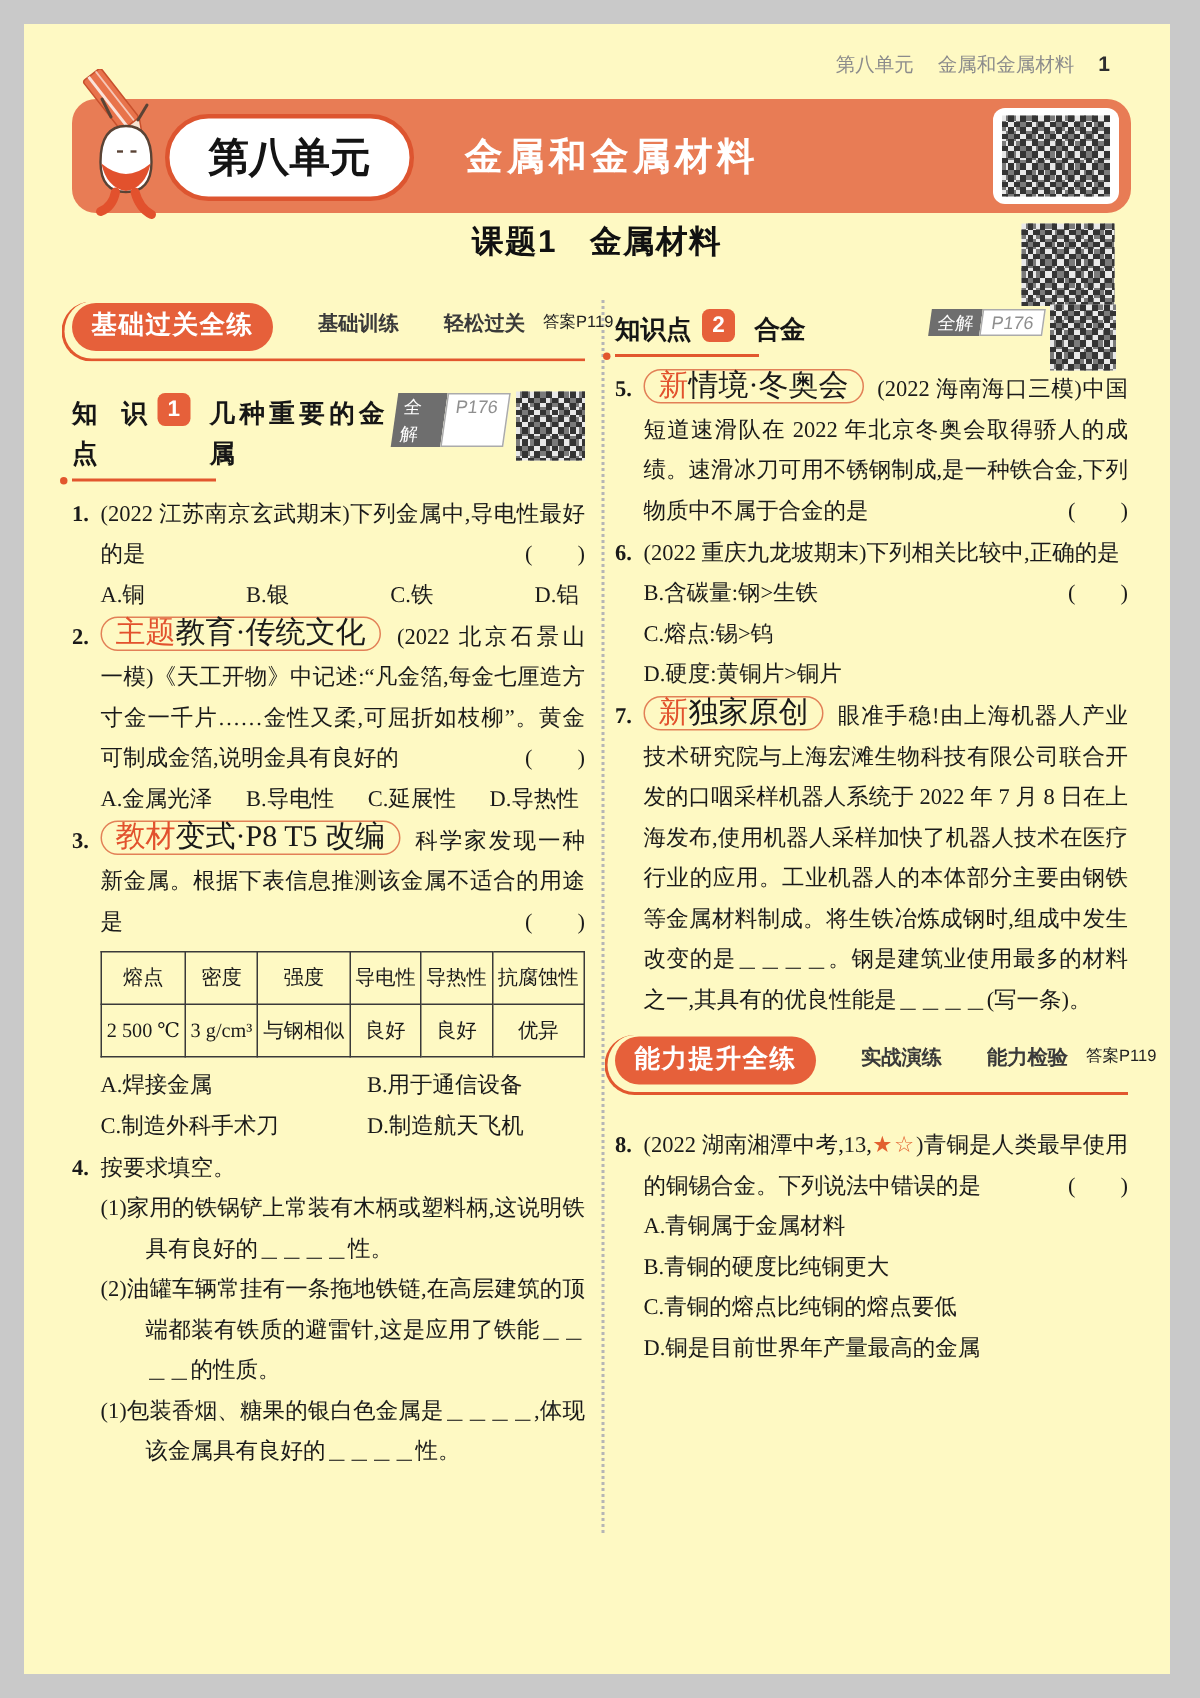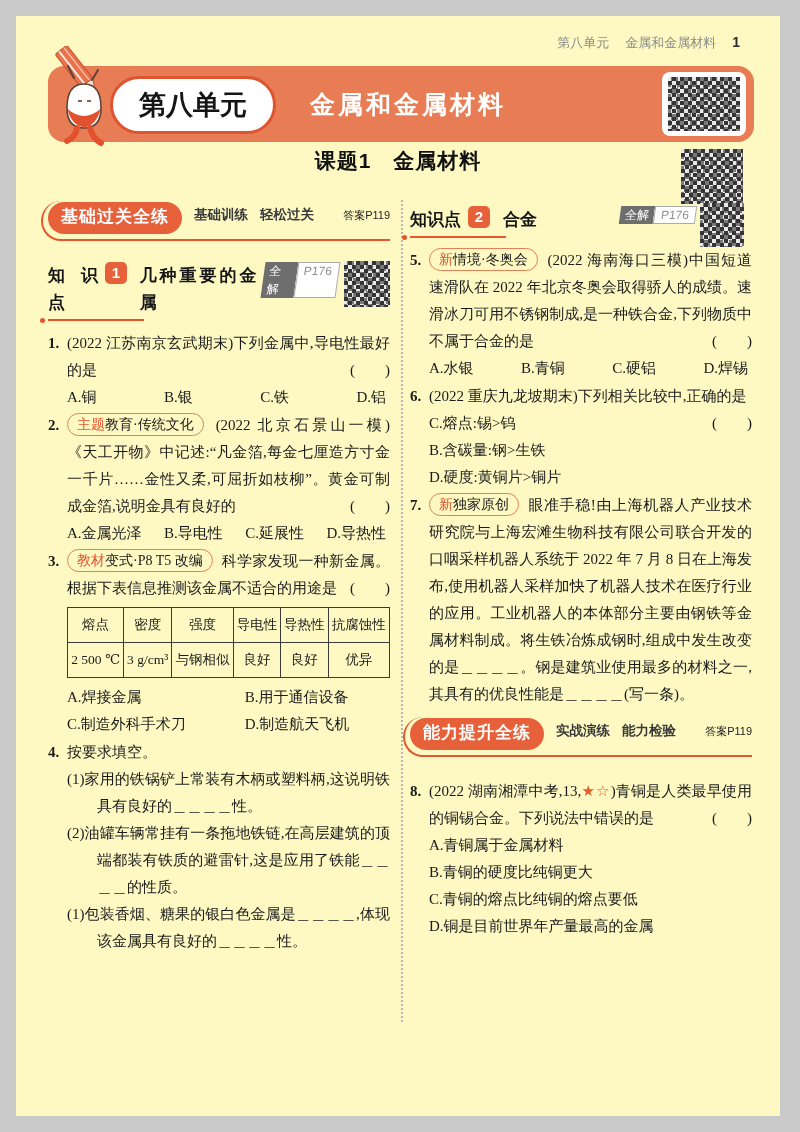--- a/index.html
+++ b/index.html
@@ -51,21 +51,21 @@
   .col-right{left:394px;}
 
   
   .sec{position:relative;height:42px;margin-bottom:18px;}
   .sec .arc{position:absolute;left:-7px;right:0;top:-1px;height:38px;
     border-left:2.5px solid #e2572e;border-bottom:2.5px solid #e2572e;
     border-top-left-radius:20px;border-bottom-left-radius:20px;}
   .sec .inner{position:relative;display:flex;gap:12px;height:32px;z-index:1;}
   .pill{background:#e6603a;color:#fff;font-family:"Liberation Sans","DejaVu Sans",sans-serif;
     font-weight:bold;font-size:17px;line-height:30px;padding:0 13px;border-radius:999px;letter-spacing:1px;white-space:nowrap;}
-  .seclabel{font-family:Liberation Mono, monospace;font-size:13.5px;font-weight:bold;color:#3a3a3a;white-space:nowrap;}
+  .seclabel{font-family:Liberation Serif, serif;font-size:13.5px;font-weight:bold;color:#3a3a3a;white-space:nowrap;margin-left:18px;}
   .secans{margin-left:auto;font-family:"Liberation Sans","DejaVu Sans",sans-serif;font-size:11px;color:#222;white-space:nowrap;}
 
   
   .kp{position:relative;display:flex;align-items:flex-start;gap:7px;margin:4px 0 14px;
     font-family:"Liberation Sans","DejaVu Sans",sans-serif;}
   .kp .kplabel{font-weight:bold;font-size:17px;color:#161616;}
   .kp .kpnum{width:22px;height:22px;background:#e6603a;color:#fff;border-radius:5px;text-align:center;
     line-height:22px;font-weight:bold;font-size:15px;}
   .kp .kptitle{font-weight:bold;font-size:17px;color:#161616;margin-left:6px;}
   .kp .ul{position:absolute;left:0;bottom:-5px;width:96px;height:2px;background:#e2572e;}
@@ -78,21 +78,21 @@
   .mr-kp2{margin-right:56px;}
 
   
   .q{position:relative;padding-left:19px;margin-bottom:1px;}
   .q .qnum{position:absolute;left:0;top:0;font-weight:bold;}
   .bracket{float:right;white-space:pre;}
   .opts4{display:flex;justify-content:space-between;padding-right:4px;}
   .opts2{display:grid;grid-template-columns:55% 45%;}
   .optline{display:block;}
   .tag{display:inline-block;border:1.5px solid #e28057;border-radius:999px;padding:0 9px;line-height:21px;
-    font-size:14px;margin-right:5px;position:relative;top:-1px;white-space:nowrap;}
+    font-size:20px;margin-right:5px;position:relative;top:-1px;white-space:nowrap;}
   .tag .hl{color:#e2512d;}
   .stars{color:#e2602f;letter-spacing:1px;}
 
   .qtable{width:100%;border-collapse:collapse;margin:5px 0 6px;text-align:center;
     font-size:13.5px;line-height:20px;}
   .qtable th,.qtable td{border:1.5px solid #3a3a3a;padding:7px 2px;font-weight:normal;}
   .nowrap{white-space:nowrap;}
 
   .part{padding-left:30px;text-indent:-30px;}
 
@@ -254,34 +254,28 @@
         <span class="r1">全解</span>
         <span class="r2">P176</span>
       </span>
     </div>
 
     <div class="q">
       <span class="qnum">5.</span>
       <span class="tag"><span class="hl">新</span><span>情境·冬奥会</span></span>
       <span>(2022 海南海口三模)中国短道速滑队在 2022 年北京冬奥会取得骄人的成绩。速滑冰刀可用不锈钢制成,是一种铁合金,下列物质中不属于合金的是</span>
       <span class="bracket">(　　)</span>
-      <div class="opts4">
-        <span>A.水银</span>
-        <span>B.青铜</span>
-        <span>C.硬铝</span>
-        <span>D.焊锡</span>
-      </div>
     </div>
 
     <div class="q">
       <span class="qnum">6.</span>
       <span>(2022 重庆九龙坡期末)下列相关比较中,正确的是</span>
       <span class="bracket">(　　)</span>
+      <span class="optline">B.含碳量:钢&gt;生铁</span>
       <span class="optline">C.熔点:锡&gt;钨</span>
-      <span class="optline">B.含碳量:钢&gt;生铁</span>
       <span class="optline">D.硬度:黄铜片&gt;铜片</span>
     </div>
 
     <div class="q">
       <span class="qnum">7.</span>
       <span class="tag"><span class="hl">新</span><span>独家原创</span></span>
       <span>眼准手稳!由上海机器人产业技术研究院与上海宏滩生物科技有限公司联合开发的口咽采样机器人系统于 2022 年 7 月 8 日在上海发布,使用机器人采样加快了机器人技术在医疗行业的应用。工业机器人的本体部分主要由钢铁等金属材料制成。将生铁冶炼成钢时,组成中发生改变的是＿＿＿＿。钢是建筑业使用最多的材料之一,其具有的优良性能是＿＿＿＿(写一条)。</span>
     </div>
 
     <div class="sec" style="margin-top:10px;">

